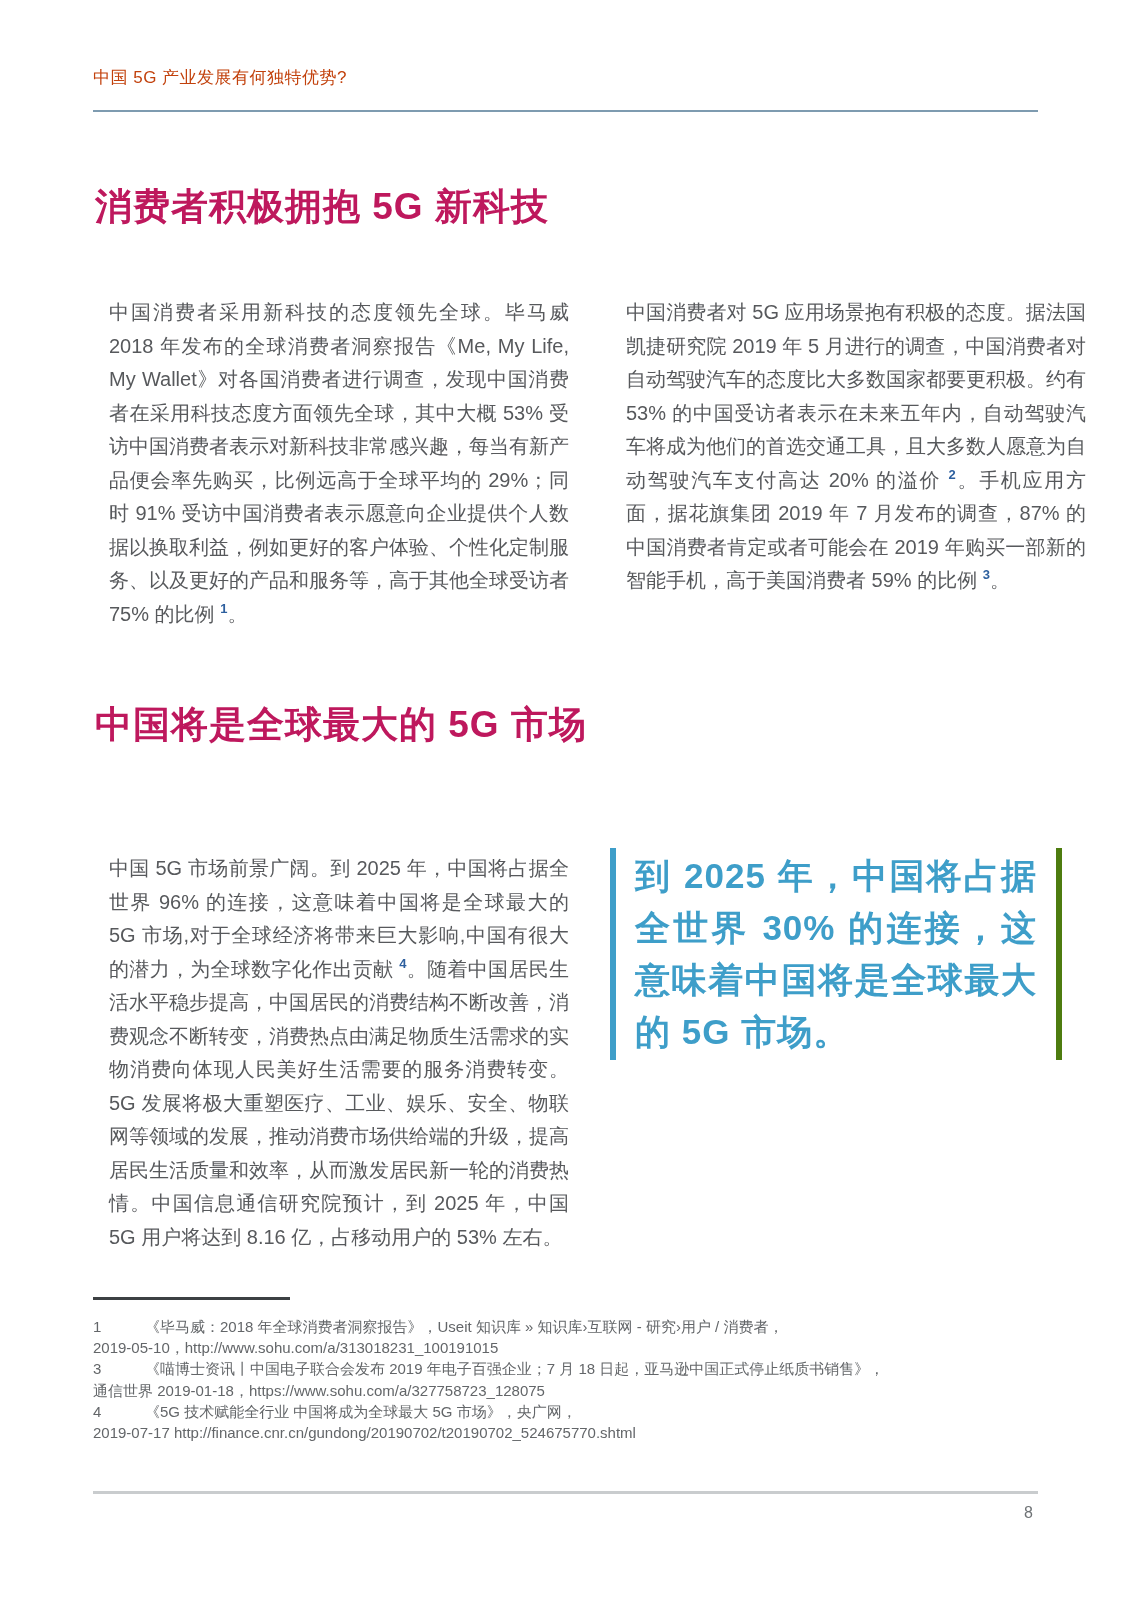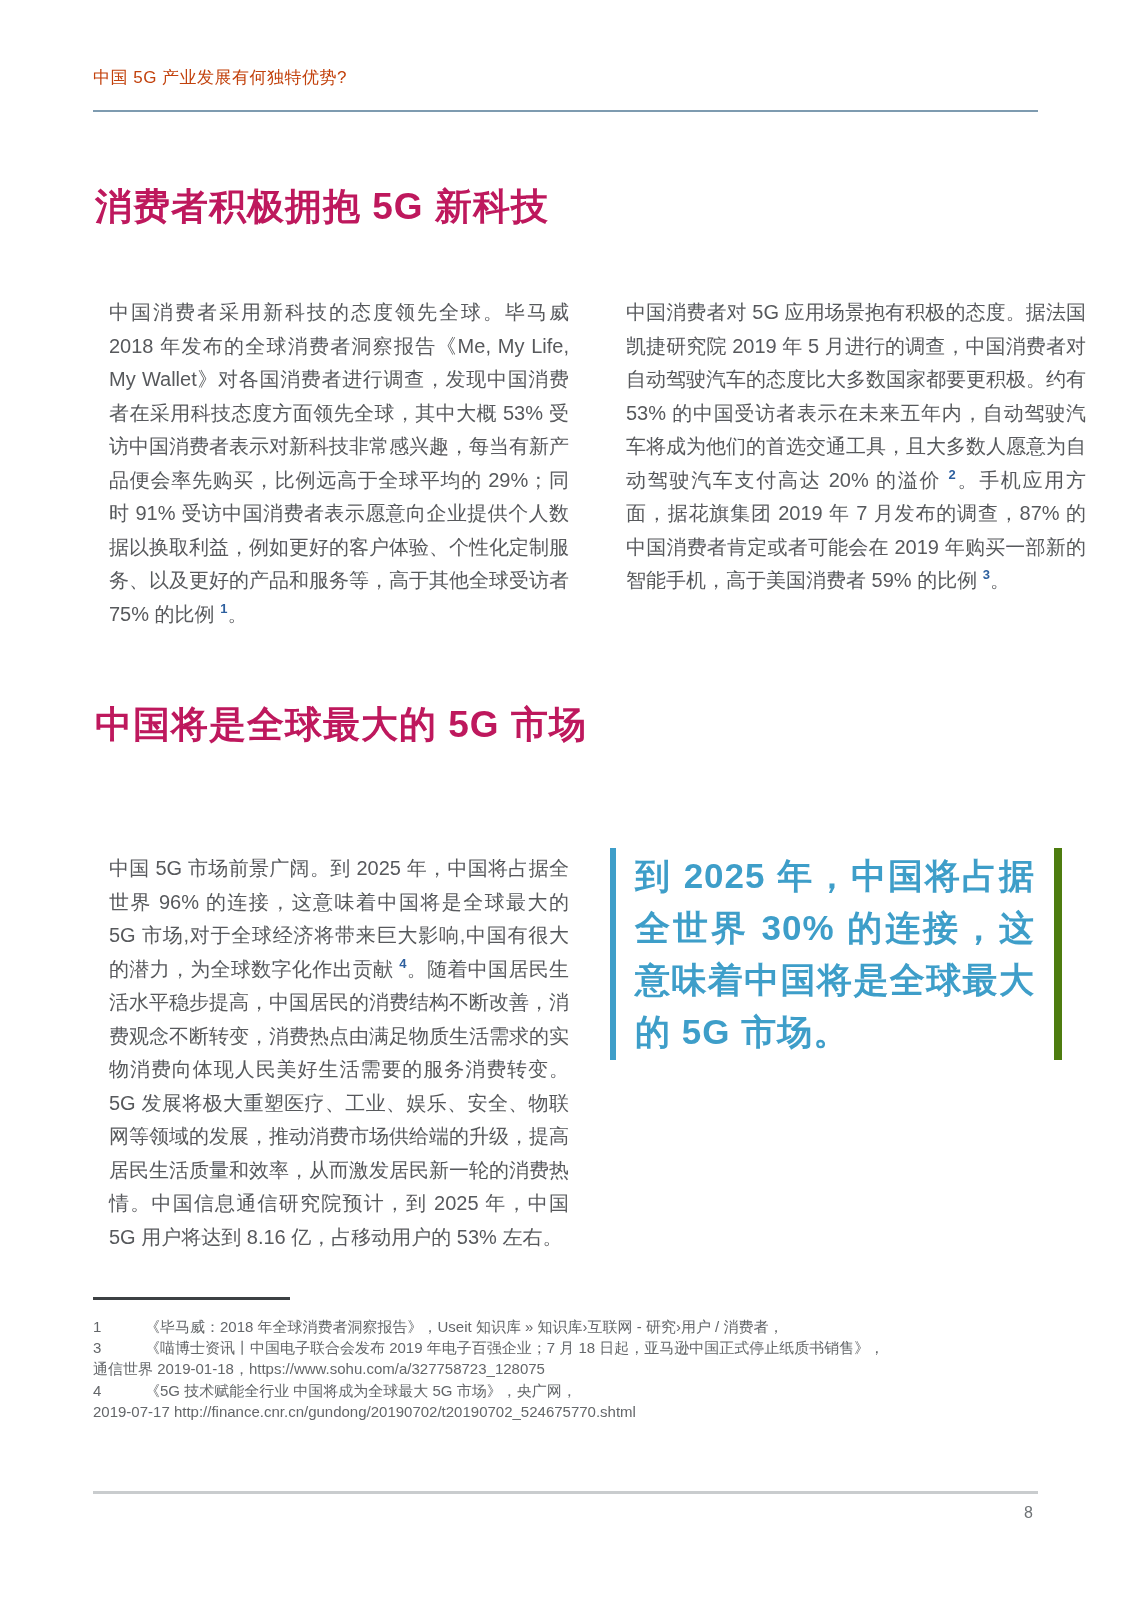--- a/index.html
+++ b/index.html
@@ -49,21 +49,21 @@
     font-size:13px; line-height:0;
   }
 
   .pullquote {
     flex:0 0 auto;
     box-sizing:border-box;
     width:452px;
     margin-top:12px;
     align-self:flex-start;
     border-left:6px solid #3e9ec9;
-    border-right:8px solid #4d7c0f;
+    border-right:6px solid #4d7c0f;
     padding:2px 19px;
     font-size:35px; font-weight:bold; line-height:52px;
     letter-spacing:1px;
     color:#3e9ec9;
     text-align:justify;
     text-justify:inter-character;
   }
 
   .footnote-rule {
     position:absolute; left:93px; top:1297px;
@@ -108,20 +108,21 @@
 
   <div class="cols cols-b">
     <p class="col"><span>中国 5G 市场前景广阔。到 2025 年，中国将占据全世界 96% 的连接，这意味着中国将是全球最大的 5G 市场,对于全球经济将带来巨大影响,中国有很大的潜力，为全球数字化作出贡献 </span><sup class="fnref">4</sup><span>。随着中国居民生活水平稳步提高，中国居民的消费结构不断改善，消费观念不断转变，消费热点由满足物质生活需求的实物消费向体现人民美好生活需要的服务消费转变。5G 发展将极大重塑医疗、工业、娱乐、安全、物联网等领域的发展，推动消费市场供给端的升级，提高居民生活质量和效率，从而激发居民新一轮的消费热情。中国信息通信研究院预计，到 2025 年，中国 5G 用户将达到 8.16 亿，占移动用户的 53% 左右。</span></p>
     <aside class="pullquote">到 2025 年，中国将占据全世界 30% 的连接，这意味着中国将是全球最大的 5G 市场。</aside>
   </div>
 
   <div class="footnote-rule"></div>
 
   <div class="footnotes">
     <div><span class="fn-num">1</span><span>《毕马威：2018 年全球消费者洞察报告》，Useit 知识库 » 知识库›互联网 - 研究›用户 / 消费者，</span></div>
+    <div>2019-05-10，http://www.sohu.com/a/313018231_100191015</div>
     <div><span class="fn-num">3</span><span>《喵博士资讯丨中国电子联合会发布 2019 年电子百强企业；7 月 18 日起，亚马逊中国正式停止纸质书销售》，</span></div>
     <div>通信世界 2019-01-18，https://www.sohu.com/a/327758723_128075</div>
     <div><span class="fn-num">4</span><span>《5G 技术赋能全行业 中国将成为全球最大 5G 市场》，央广网，</span></div>
     <div>2019-07-17 http://finance.cnr.cn/gundong/20190702/t20190702_524675770.shtml</div>
   </div>
 
   <div class="bottom-rule"></div>
   <div class="page-number">8</div>
 
 </div>

